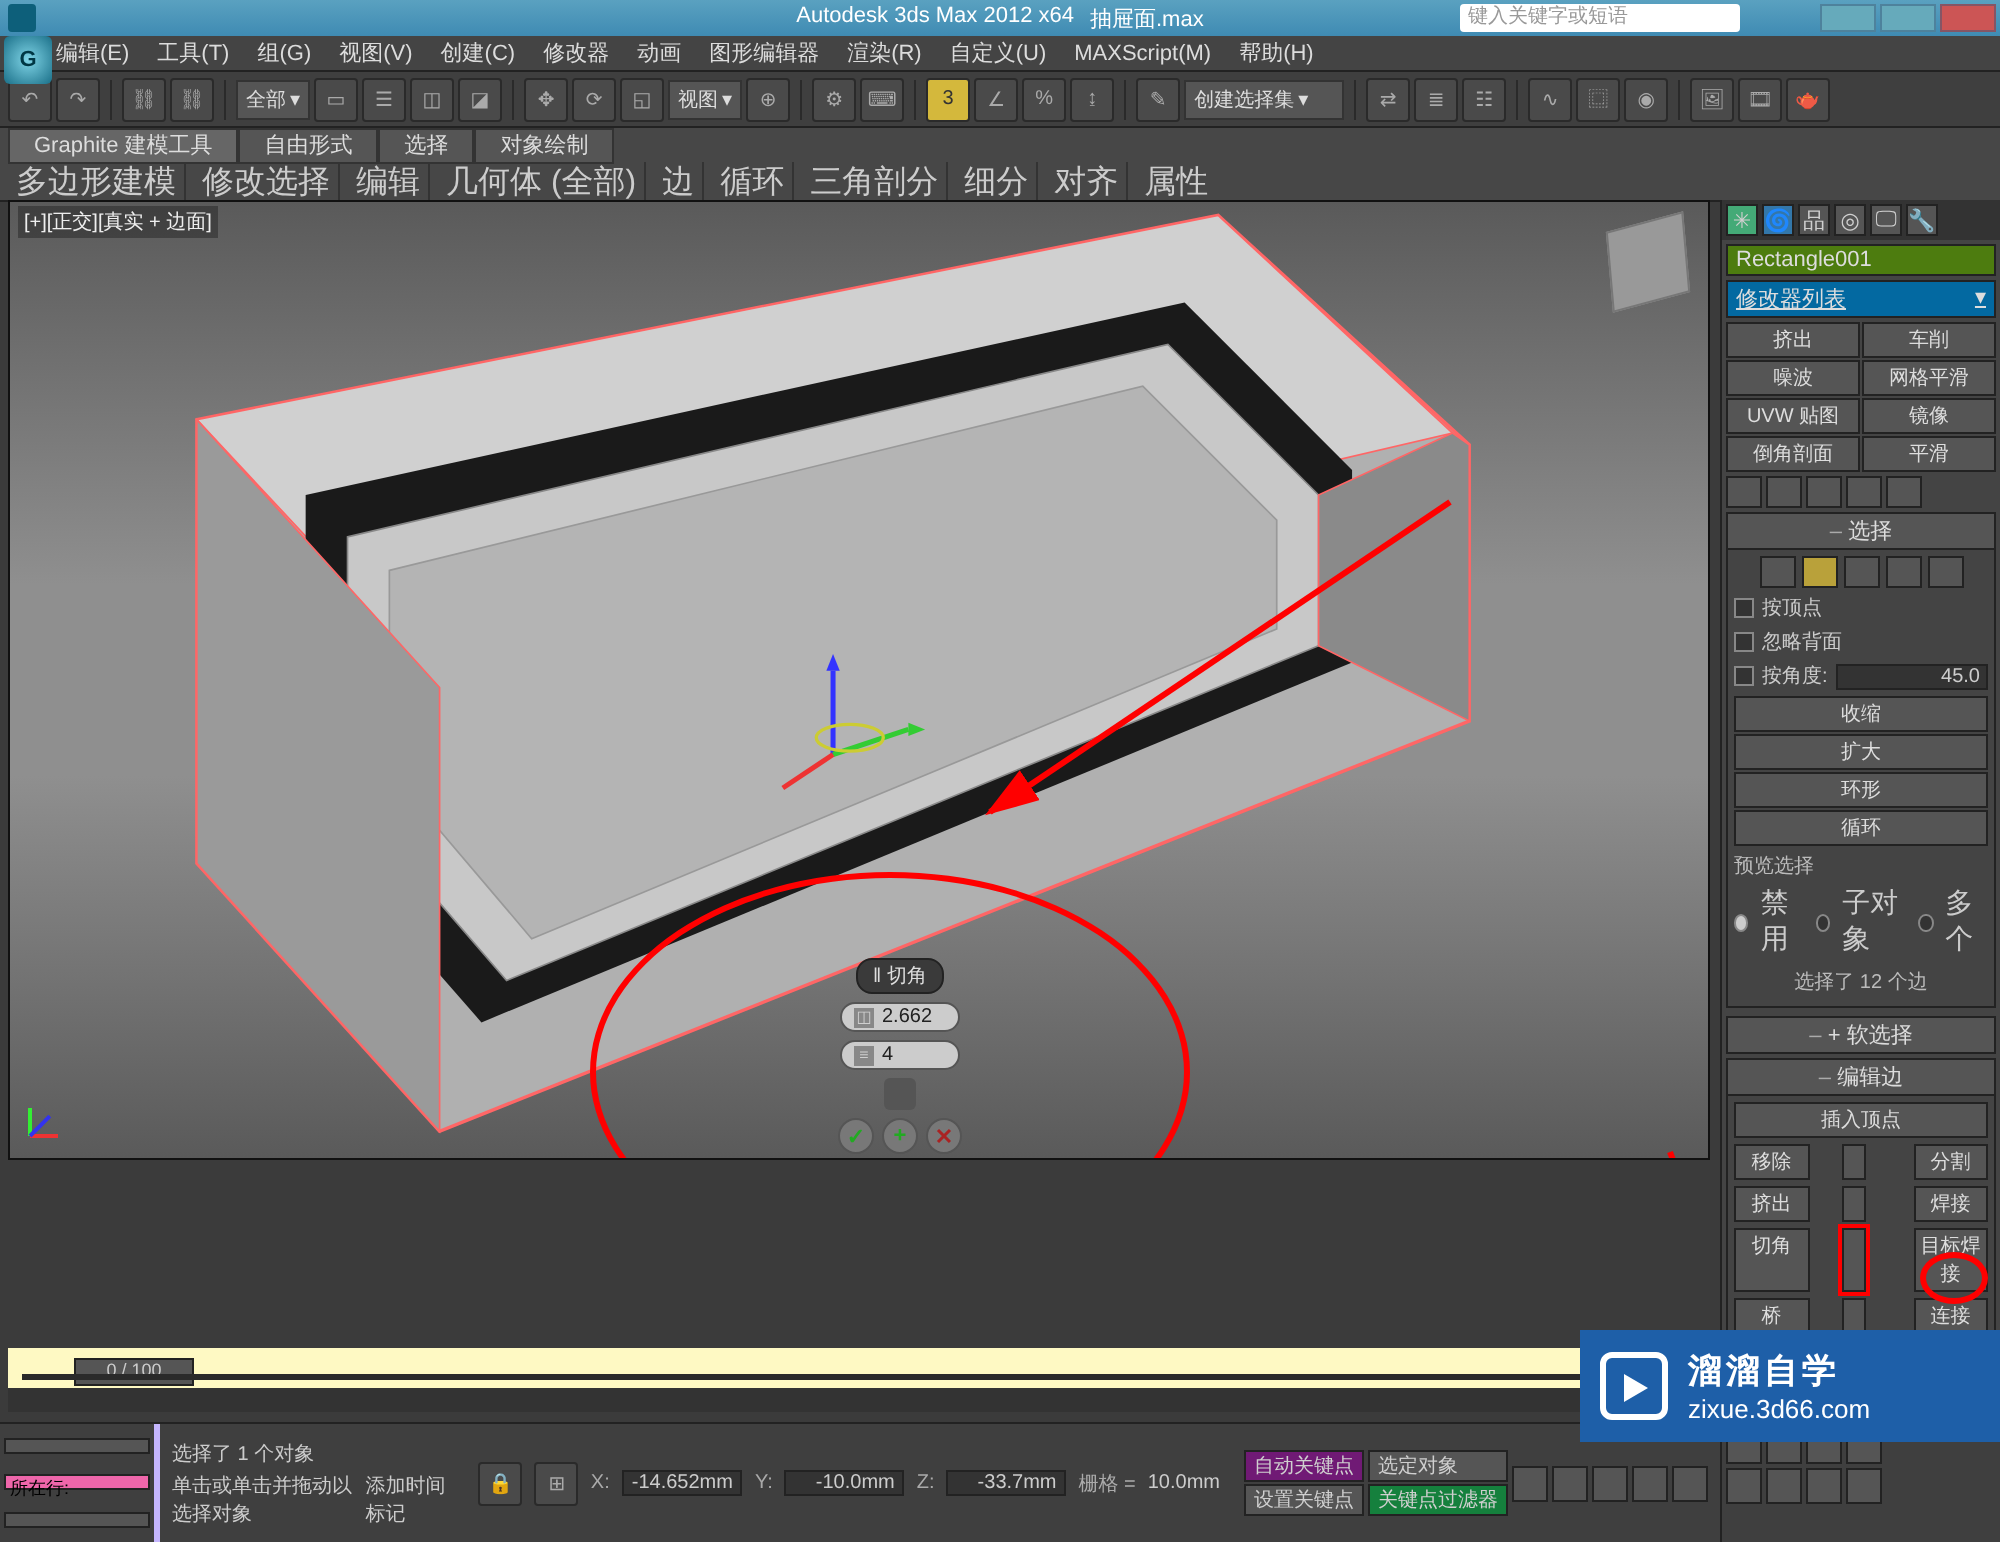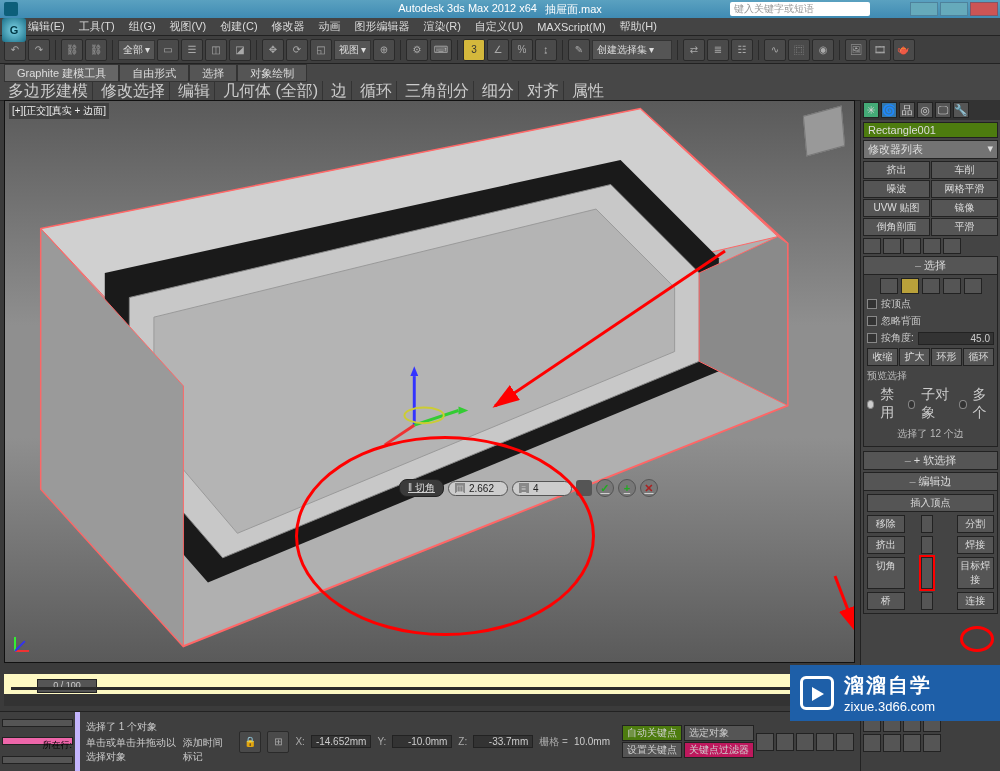--- a/index.html
+++ b/index.html
@@ -30,106 +30,106 @@
     
     .graphite { background: #474747; border-bottom: 1px solid #222; }
     .graphite-tabs { display: flex; gap: 0; height: 18px; align-items: center; padding-left:4px;}
     .graphite-tab { padding: 1px 12px; background: #555; border: 1px solid #333; font-size: 11px; line-height:14px; color:#ddd; }
     .graphite-tab.active { background: #666; }
     .graphite-sub { display: flex; gap: 4px; height: 18px; align-items: center; padding:1px 4px; font-size:16px; color:#ccc; }
     .graphite-sub span{ padding:0 4px; border-right:1px solid #333;}
     .graphite-sub span:last-child{border:none;}
 
     
-    .viewport { position: absolute; left: 4px; top: 100px; width: 851px; height: 563px; background: linear-gradient(#5a5a5a 0%, #8f8f8f 40%, #8f8f8f 60%, #5a5a5a 100%); border: 1px solid #111; overflow: hidden; }
+    .viewport { position: absolute; left: 4px; top: 100px; width: 851px; height: 480px; background: linear-gradient(#5a5a5a 0%, #8f8f8f 40%, #8f8f8f 60%, #5a5a5a 100%); border: 1px solid #111; overflow: hidden; }
     .vp-label { position:absolute; left:4px; top:2px; color:#eee; font-size:10px; background:rgba(0,0,0,.3); padding:1px 3px;}
     .vp-cube { position:absolute; right:10px; top:10px; width:40px; height:40px; background:#999; transform: rotate(-15deg) skewX(-10deg); border:1px solid #777;}
     .vp-axis { position:absolute; left:10px; bottom:10px; width:20px; height:20px;}
     .vp-axis .ax{position:absolute; left:0; bottom:0; width:14px; height:2px;}
     .vp-axis .ax.x{background:#e33;}
     .vp-axis .ax.y{background:#3e3; transform:rotate(-90deg); transform-origin:left;}
     .vp-axis .ax.z{background:#33e; transform:rotate(-45deg); transform-origin:left;}
 
     
     .panel-svg { position:absolute; inset:0; width:100%; height:100%; }
 
     
-    .caddy { position:absolute; left:394px; top:378px; display:flex; flex-direction:row; align-items:center; gap:4px;text-decoration:underline; }
+    .caddy { position:absolute; left:414px; top:378px; display:flex; flex-direction:column; align-items:center; gap:4px; }
     .caddy .tag { background:#3a3a3a; color:#ddd; font-size:10px; padding:1px 8px; border-radius:8px; border:1px solid #222;}
     .caddy .field { display:flex; align-items:center; background:#ccc; border:1px solid #555; border-radius:10px; padding:1px 6px; gap:4px; min-width:60px;}
     .caddy .field .ico{ width:10px; height:10px; background:#888; font-size:8px; display:flex; align-items:center;justify-content:center;}
     .caddy .field span{ color:#222; font-size:10px;}
     .caddy .row { display:flex; gap:4px;}
     .caddy .cbtn { width:18px; height:18px; border-radius:50%; border:1px solid #555; display:flex;align-items:center;justify-content:center;font-size:11px;font-weight:bold;}
     .caddy .ok{ color:#2a2; background:#787878;}
     .caddy .plus{ color:#2a2; background:#787878;}
     .caddy .no{ color:#a22; background:#787878;}
     .caddy .toggle{ width:16px; height:16px; background:#555; border-radius:3px;}
 
     
     .anno { position:absolute; pointer-events:none; }
     .anno.ellipse{ left:290px; top:335px; width:300px; height:200px; border:3px solid #f00; border-radius:50%; }
 
     
     .cmd-panel { position:absolute; right:0; top:100px; width:140px; bottom:100px; background:#444; border-left:1px solid #222; overflow:hidden; font-size:11px;}
     .cmd-tabs { display:flex; gap:2px; padding:2px; background:#333;}
     .cmd-tabs .ct{ width:16px; height:16px; background:#555; border:1px solid #222; display:flex;align-items:center;justify-content:center;}
     .obj-name{ margin:2px; background:#4d7c0f; border:1px solid #222; padding:1px 4px; color:#ddd;}
-    .mod-select{ margin:2px; background:#737373; border:1px solid #222; padding:1px 4px; color:#ddd; display:flex;justify-content:space-between;}
+    .mod-select{ margin:2px; background:#0369a1; border:1px solid #222; padding:1px 4px; color:#ddd; display:flex;justify-content:space-between;text-decoration:underline;}
     .btn-grid{ display:grid; grid-template-columns:1fr 1fr; gap:1px; margin:2px;}
     .btn-grid .b{ background:#555; border:1px solid #222; text-align:center; padding:1px 0; color:#ddd; font-size:10px;}
     .mod-stack{ margin:2px; height:76px; background:#3b6f9d; border:1px solid #222; padding:2px; color:#fff; font-size:10px;}
     .stack-tools{ display:flex; gap:2px; margin:2px;}
     .stack-tools .st{ width:18px; height:16px; background:#555; border:1px solid #222;}
     .rollout-head{ background:#555; margin:2px 2px 0 2px; padding:1px 4px; text-align:center; border:1px solid #222; color:#ddd; position:relative;}
     .rollout-head::before{content:"–  "; color:#aaa;}
     .rollout-body{ margin:0 2px 4px 2px; padding:3px; border:1px solid #222; border-top:none; background:#444; display:flex; flex-direction:column; gap:3px;}
     .sub-icons{ display:flex; justify-content:center; gap:3px;}
     .sub-icons .si{ width:18px; height:16px; background:#555; border:1px solid #222;}
     .sub-icons .si.sel{ background:#b9a13a;}
     .chk{ display:flex; align-items:center; gap:4px; color:#ccc; font-size:10px;}
     .chk .box{ width:10px; height:10px; border:1px solid #888; background:#333;}
     .spin-row{display:flex; align-items:center; gap:4px;}
     .spin-row .sv{ flex:1; background:#333; border:1px solid #222; padding:0 3px; color:#ccc; text-align:right; font-size:10px;}
-    .pair-btn{display:grid; grid-template-columns:1fr 1fr 1fr 1fr; gap:1px;}
+    .pair-btn{display:grid; grid-template-columns:1fr; gap:1px;}
     .pair-btn .pb{ background:#555; border:1px solid #222; text-align:center; padding:1px 0; font-size:10px; color:#ddd;}
     .radio-row{display:flex; gap:6px; color:#ccc; font-size:14px; align-items:center;}
     .radio{ width:9px; height:9px; border-radius:50%; border:1px solid #888; background:#333;}
     .radio.on{ background:#ccc;}
     .status-line{ text-align:center; color:#bbb; font-size:10px; padding:2px 0;}
     .btn-full{display:grid;grid-template-columns:1fr 20px 1fr;gap:16px;}
     .btn-full .bf{background:#555;border:1px solid #222;text-align:center;padding:1px 0;font-size:10px;color:#ddd;}
     .sq{width:12px;background:#555;border:1px solid #222;}
 
     
     .timeline{ position:absolute; left:4px; right:145px; top:674px; height:20px; background:#fef9c3; border:3px solid #fef9c3;}
     .timeline .slider{position:absolute;left:30px;top:2px;width:60px;height:14px;background:#555;border:1px solid #222;text-align:center;font-size:9px;color:#ccc;}
     .timeline .track{position:absolute;left:4px;right:4px;bottom:1px;height:3px;background:#2a2a2a;}
     .track-bar{position:absolute;left:4px; right:145px; top:694px; height:12px; background:#333;}
 
     .bottom-bar{position:absolute;left:0;right:0;bottom:0;height:60px;background:#3f3f3f;border-top:1px solid #222;display:flex;}
-    .mini-tl{width:80px;border-right:5px solid #c4b5fd;display:flex;flex-direction:column;justify-content:space-around;padding:2px;text-align:right;}
+    .mini-tl{width:80px;border-right:3px solid #c4b5fd;display:flex;flex-direction:column;justify-content:space-around;padding:2px;}
     .mini-tl .seg{height:8px;background:#555;border:1px solid #222;}
     .mini-tl .seg.pink{background:#e6a;}
     .prompt-area{flex:1;display:flex;flex-direction:column;justify-content:center;gap:2px;padding:2px 6px;font-size:10px;color:#ccc;}
     .prompt-area .line1{color:#ccc;}
     .coords{display:flex;align-items:center;gap:6px;padding:0 6px;font-size:10px;color:#ccc;}
     .coords .cf{background:#333;border:1px solid #222;padding:0 4px;min-width:60px;text-align:right;}
     .coords .lab{color:#aaa;}
     .anim-ctrl{display:flex;align-items:center;gap:2px;padding:0 6px;}
     .anim-ctrl .ab{width:18px;height:18px;background:#555;border:1px solid #222;}
     .right-tool{display:flex;flex-direction:column;gap:2px;padding:2px;width:140px;border-left:1px solid #222;}
     .right-tool .row{display:flex;gap:2px;}
     .right-tool .tb{width:18px;height:18px;background:#555;border:1px solid #222;}
 
     
     .watermark{position:absolute;right:0;bottom:50px;width:210px;height:56px;background:#1e5fa8;display:flex;align-items:center;gap:10px;padding:0 10px;color:#fff;}
     .watermark .logo{width:34px;height:34px;border:3px solid #fff;border-radius:6px;position:relative;}
     .watermark .logo::after{content:"";position:absolute;left:9px;top:8px;border-left:12px solid #fff;border-top:7px solid transparent;border-bottom:7px solid transparent;}
-    .watermark .big{font-size:20px;font-weight:bold;letter-spacing:2px;}
+    .watermark .big{font-size:17px;font-weight:bold;letter-spacing:2px;}
     .watermark .small{font-size:13px;}
   </style>
 </head>
 <body>
 
 <div class="title-bar">
   <div class="app-icon"></div>
   <div class="center">
     <span>Autodesk 3ds Max  2012 x64</span>
     <span>抽屉面.max</span>
@@ -420,26 +420,26 @@
       <div class="cf">-14.652mm</div>
     <span class="lab">Y:</span>
       <div class="cf">-10.0mm</div>
     <span class="lab">Z:</span>
       <div class="cf">-33.7mm</div>
     <span class="lab">栅格 =</span>
       <span>10.0mm</span>
   </div>
   <div class="anim-ctrl">
     <div style="display:flex;flex-direction:column;gap:1px;font-size:10px">
-      <div class="pb" style="background:#4d7c0f;border:1px solid #222;padding:0 4px">自动关键点</div>
+      <div class="pb" style="background:#701a75;border:1px solid #222;padding:0 4px">自动关键点</div>
       <div class="pb" style="background:#555;border:1px solid #222;padding:0 4px">设置关键点</div>
     </div>
     <div style="display:flex;flex-direction:column;gap:1px;font-size:10px">
       <div class="pb" style="background:#555;border:1px solid #222;padding:0 4px">选定对象</div>
-      <div class="pb" style="background:#be185d;border:1px solid #222;padding:0 4px">关键点过滤器</div>
+      <div class="pb" style="background:#15803d;border:1px solid #222;padding:0 4px">关键点过滤器</div>
     </div>
     <div class="ab"></div>
     <div class="ab"></div>
     <div class="ab"></div>
     <div class="ab"></div>
     <div class="ab"></div>
   </div>
   <div class="right-tool">
     <div class="row">
       <div class="tb"></div>

